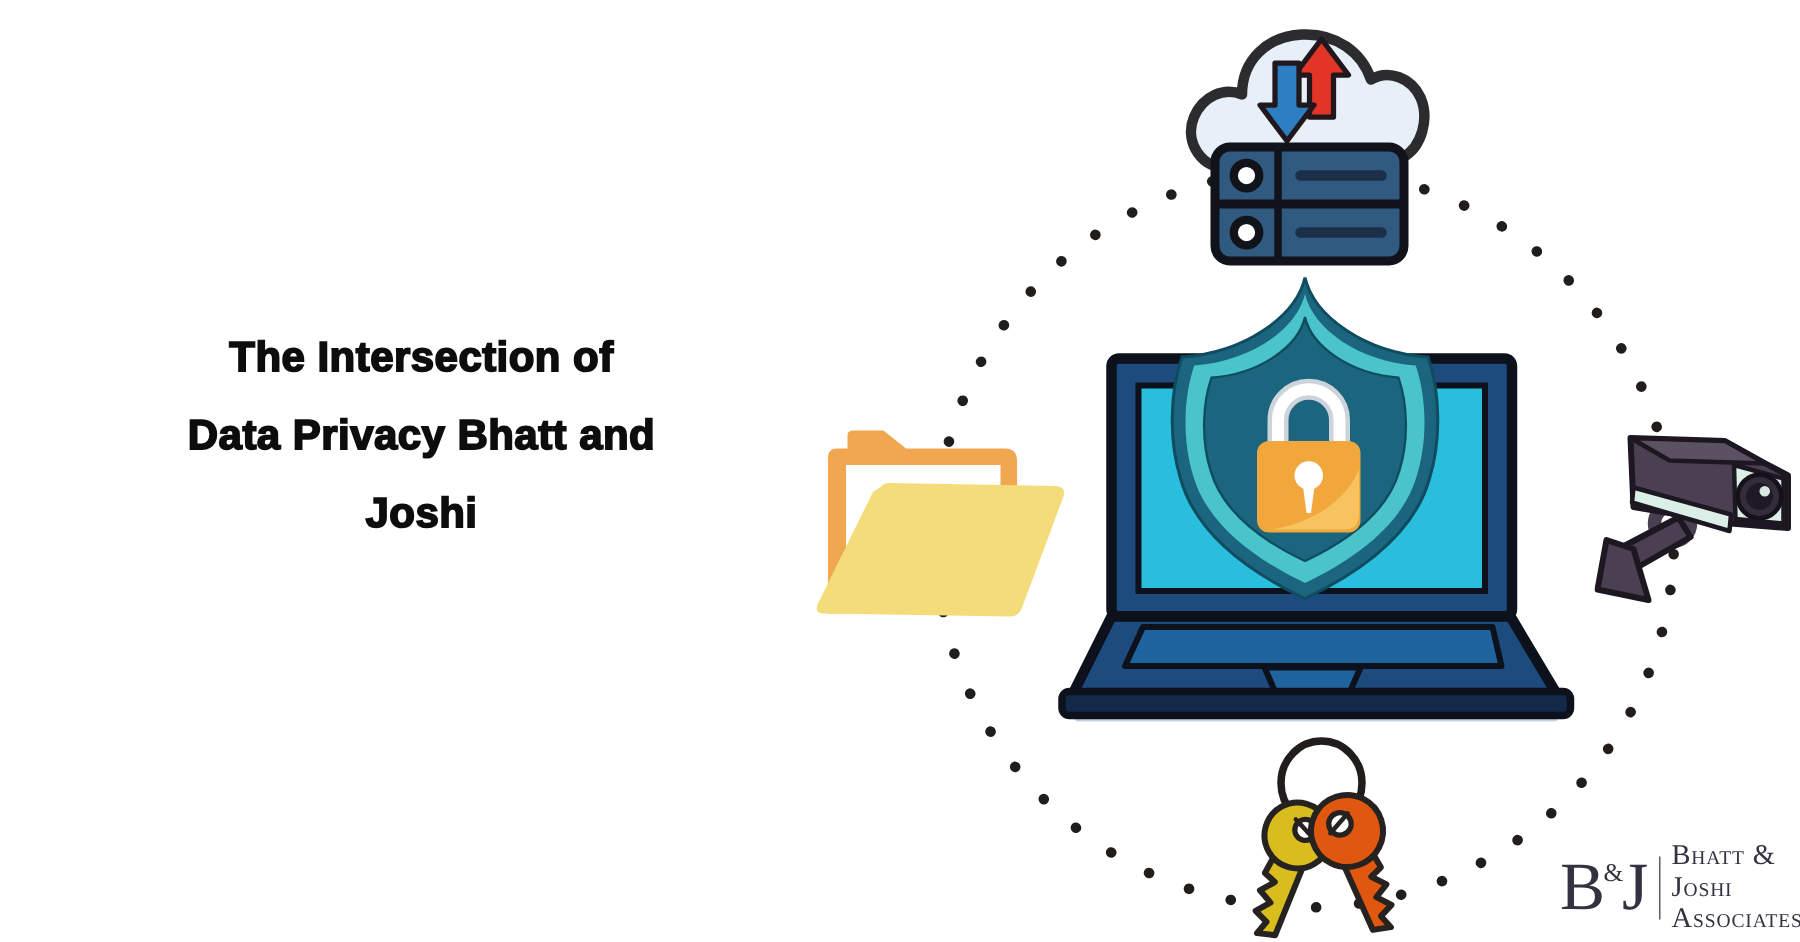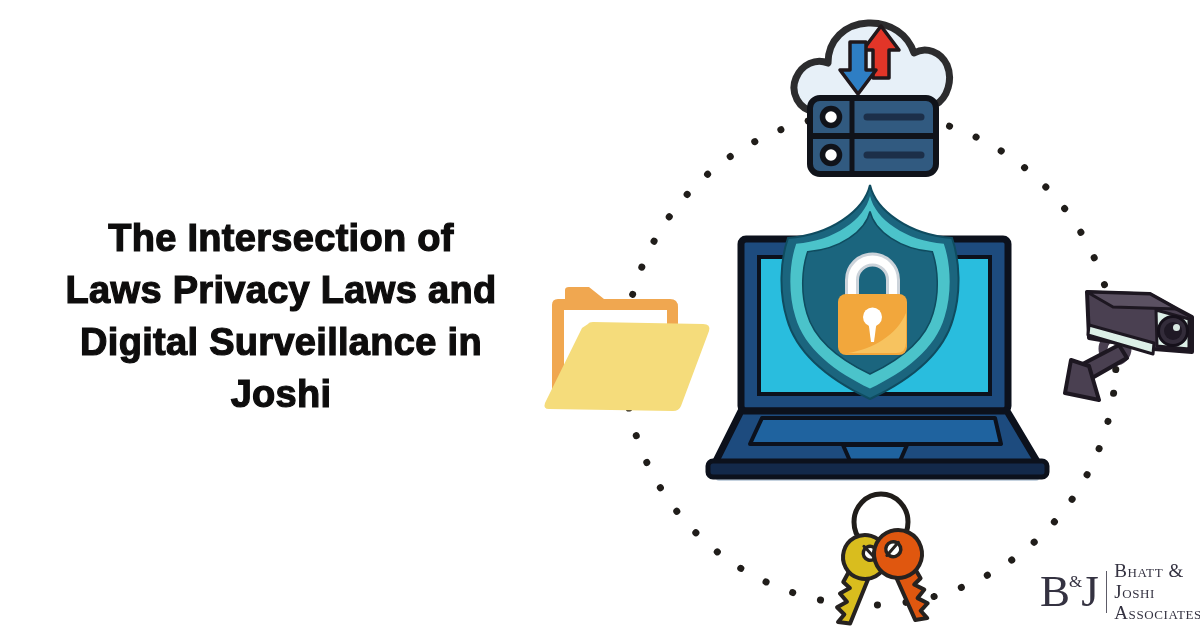--- a/index.html
+++ b/index.html
@@ -2,21 +2,21 @@
 <html style="--title-ink: #0e0d0d; --dot-ink: #201d1a; --hard-outline: #10131a; --cloud-fill: #e7f0f8; --cloud-outline: #2c2c2e; --server-fill: #315a80; --server-line: #1c2f49; --arrow-red: #e23528; --arrow-blue: #2e7ec4; --laptop-navy: #1d4b7e; --laptop-dark: #13294a; --laptop-edge: #0c111c; --screen-cyan: #29bdde; --keyboard-blue: #1f639f; --base-lip: #c5d2df; --shield-dark: #1b657e; --shield-teal: #4bc3ca; --lock-orange: #f2a73c; --lock-orange-light: #f7c35f; --shackle-gray: #ccd3da; --folder-orange: #f0a750; --folder-yellow: #f5dc7b; --cam-dark: #4a4051; --cam-top: #5b5162; --cam-light: #dcefe7; --key-yellow: #d9bd1e; --key-orange: #e0570f; --logo-ink: #343241;"><head>
 <meta charset="utf-8">
 <style>
   html,body{margin:0;padding:0;background:#fff;}
   .stage{position:relative;width:1200px;height:628px;background:#fff;overflow:hidden;
          font-family:"Liberation Sans",sans-serif;}
   .abs{position:absolute;}
 
   
   .title{position:absolute;left:31px;top:212px;width:500px;text-align:center;
-         font-weight:bold;font-size:38px;line-height:52px;color:var(--title-ink,#0e0d0d);
+         font-weight:bold;font-size:28px;line-height:52px;color:var(--title-ink,#0e0d0d);
          letter-spacing:0.3px;-webkit-text-stroke:1.2px var(--title-ink,#0e0d0d);}
 
   
   .dotring{fill:none;stroke:var(--dot-ink,#201d1a);stroke-width:7;
            stroke-linecap:round;stroke-dasharray:0.1 28.6;}
 
   
   .cloud{fill:var(--cloud-fill,#e7f0f8);stroke:var(--cloud-outline,#2c2c2e);stroke-width:7;stroke-linejoin:round;}
   .arrow-red{fill:var(--arrow-red,#e23528);stroke:#20181c;stroke-width:3.5;stroke-linejoin:round;}
   .arrow-blue{fill:var(--arrow-blue,#2e7ec4);stroke:#20181c;stroke-width:3.5;stroke-linejoin:round;}
@@ -71,22 +71,21 @@
   .lg-names{display:flex;flex-direction:column;justify-content:center;}
   .lg-name{font-size:19px;line-height:21px;font-variant:small-caps;letter-spacing:0.6px;}
 </style>
 </head>
 <body>
 
 <div class="stage">
 
   <div class="title">
     <div>The Intersection of</div>
-    <div>Laws Privacy Laws and</div>
-    <div>Digital Surveillance in</div>
+    <div>Data Privacy Bhatt and</div>
     <div>Joshi</div>
   </div>
 
   <svg class="abs" style="left:610px;top:99px" width="520" height="520" viewBox="0 0 520 520">
     <circle class="dotring" cx="260" cy="260" r="246" transform="rotate(8 260 260)"></circle>
   </svg>
 
   <svg class="abs" style="left:540px;top:278px" width="180" height="148" viewBox="0 0 180 148">
     <path class="f-back" d="M 12 131 L 12 27 Q 12 21 18 21 L 25 21 L 25 12 Q 25 9 29 9 L 49 9 L 64 21 L 130 21 Q 138 21 138 29 L 138 123 Q 138 131 130 131 Z"></path>
     <rect class="f-white" x="24" y="32" width="103" height="92"></rect>

